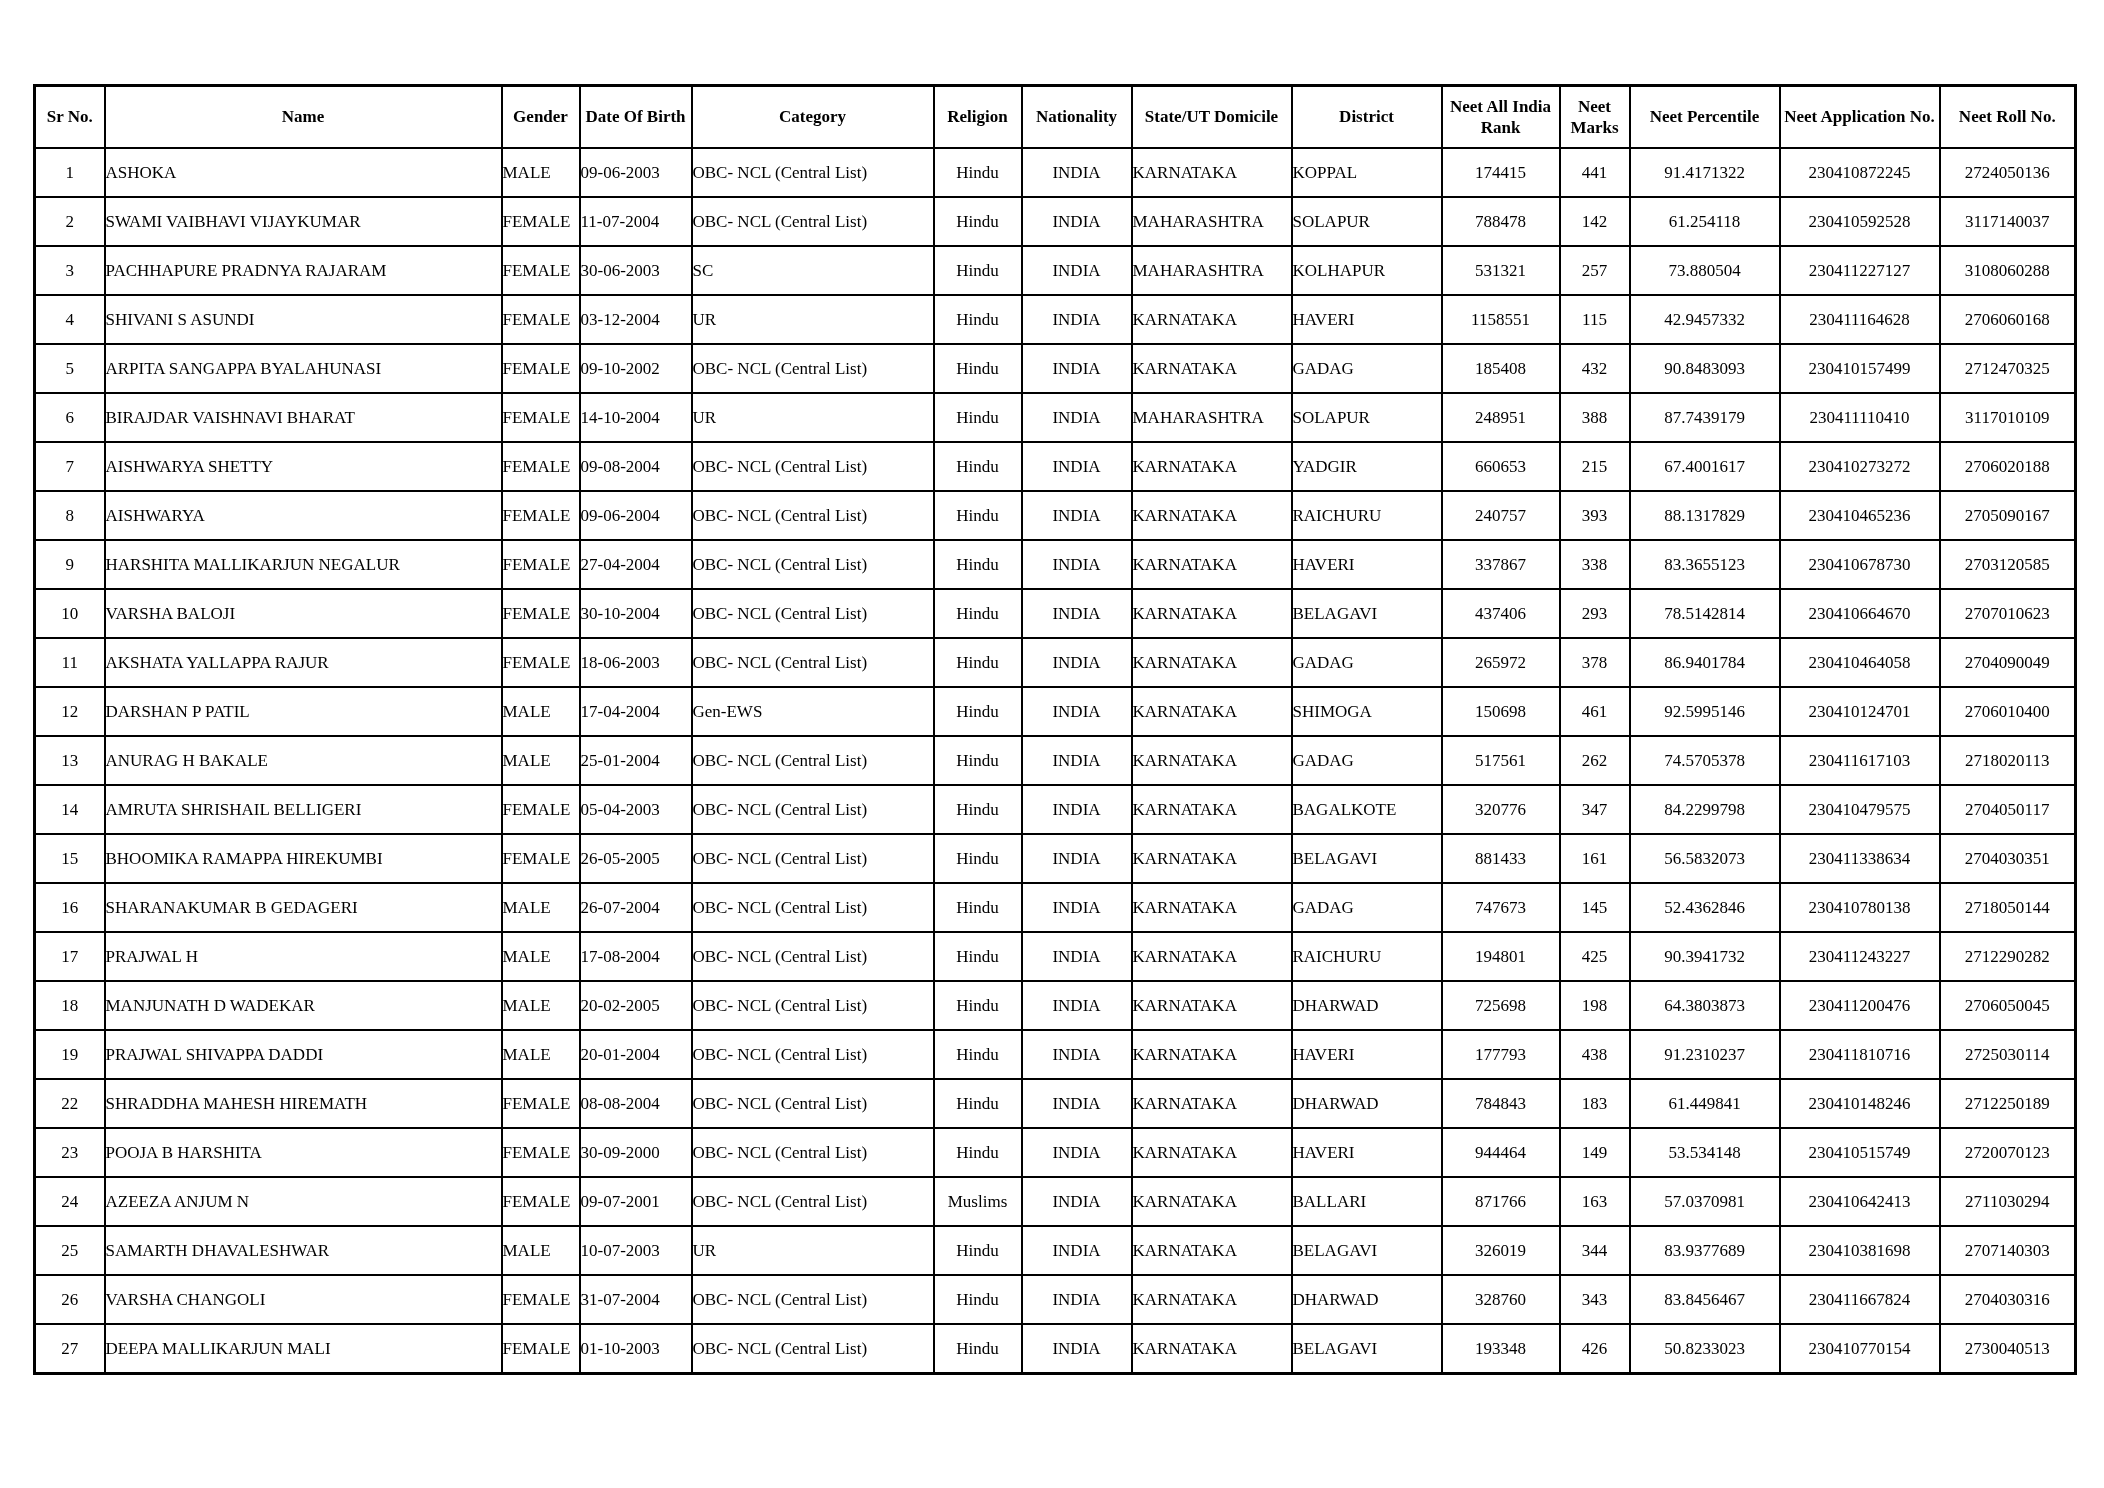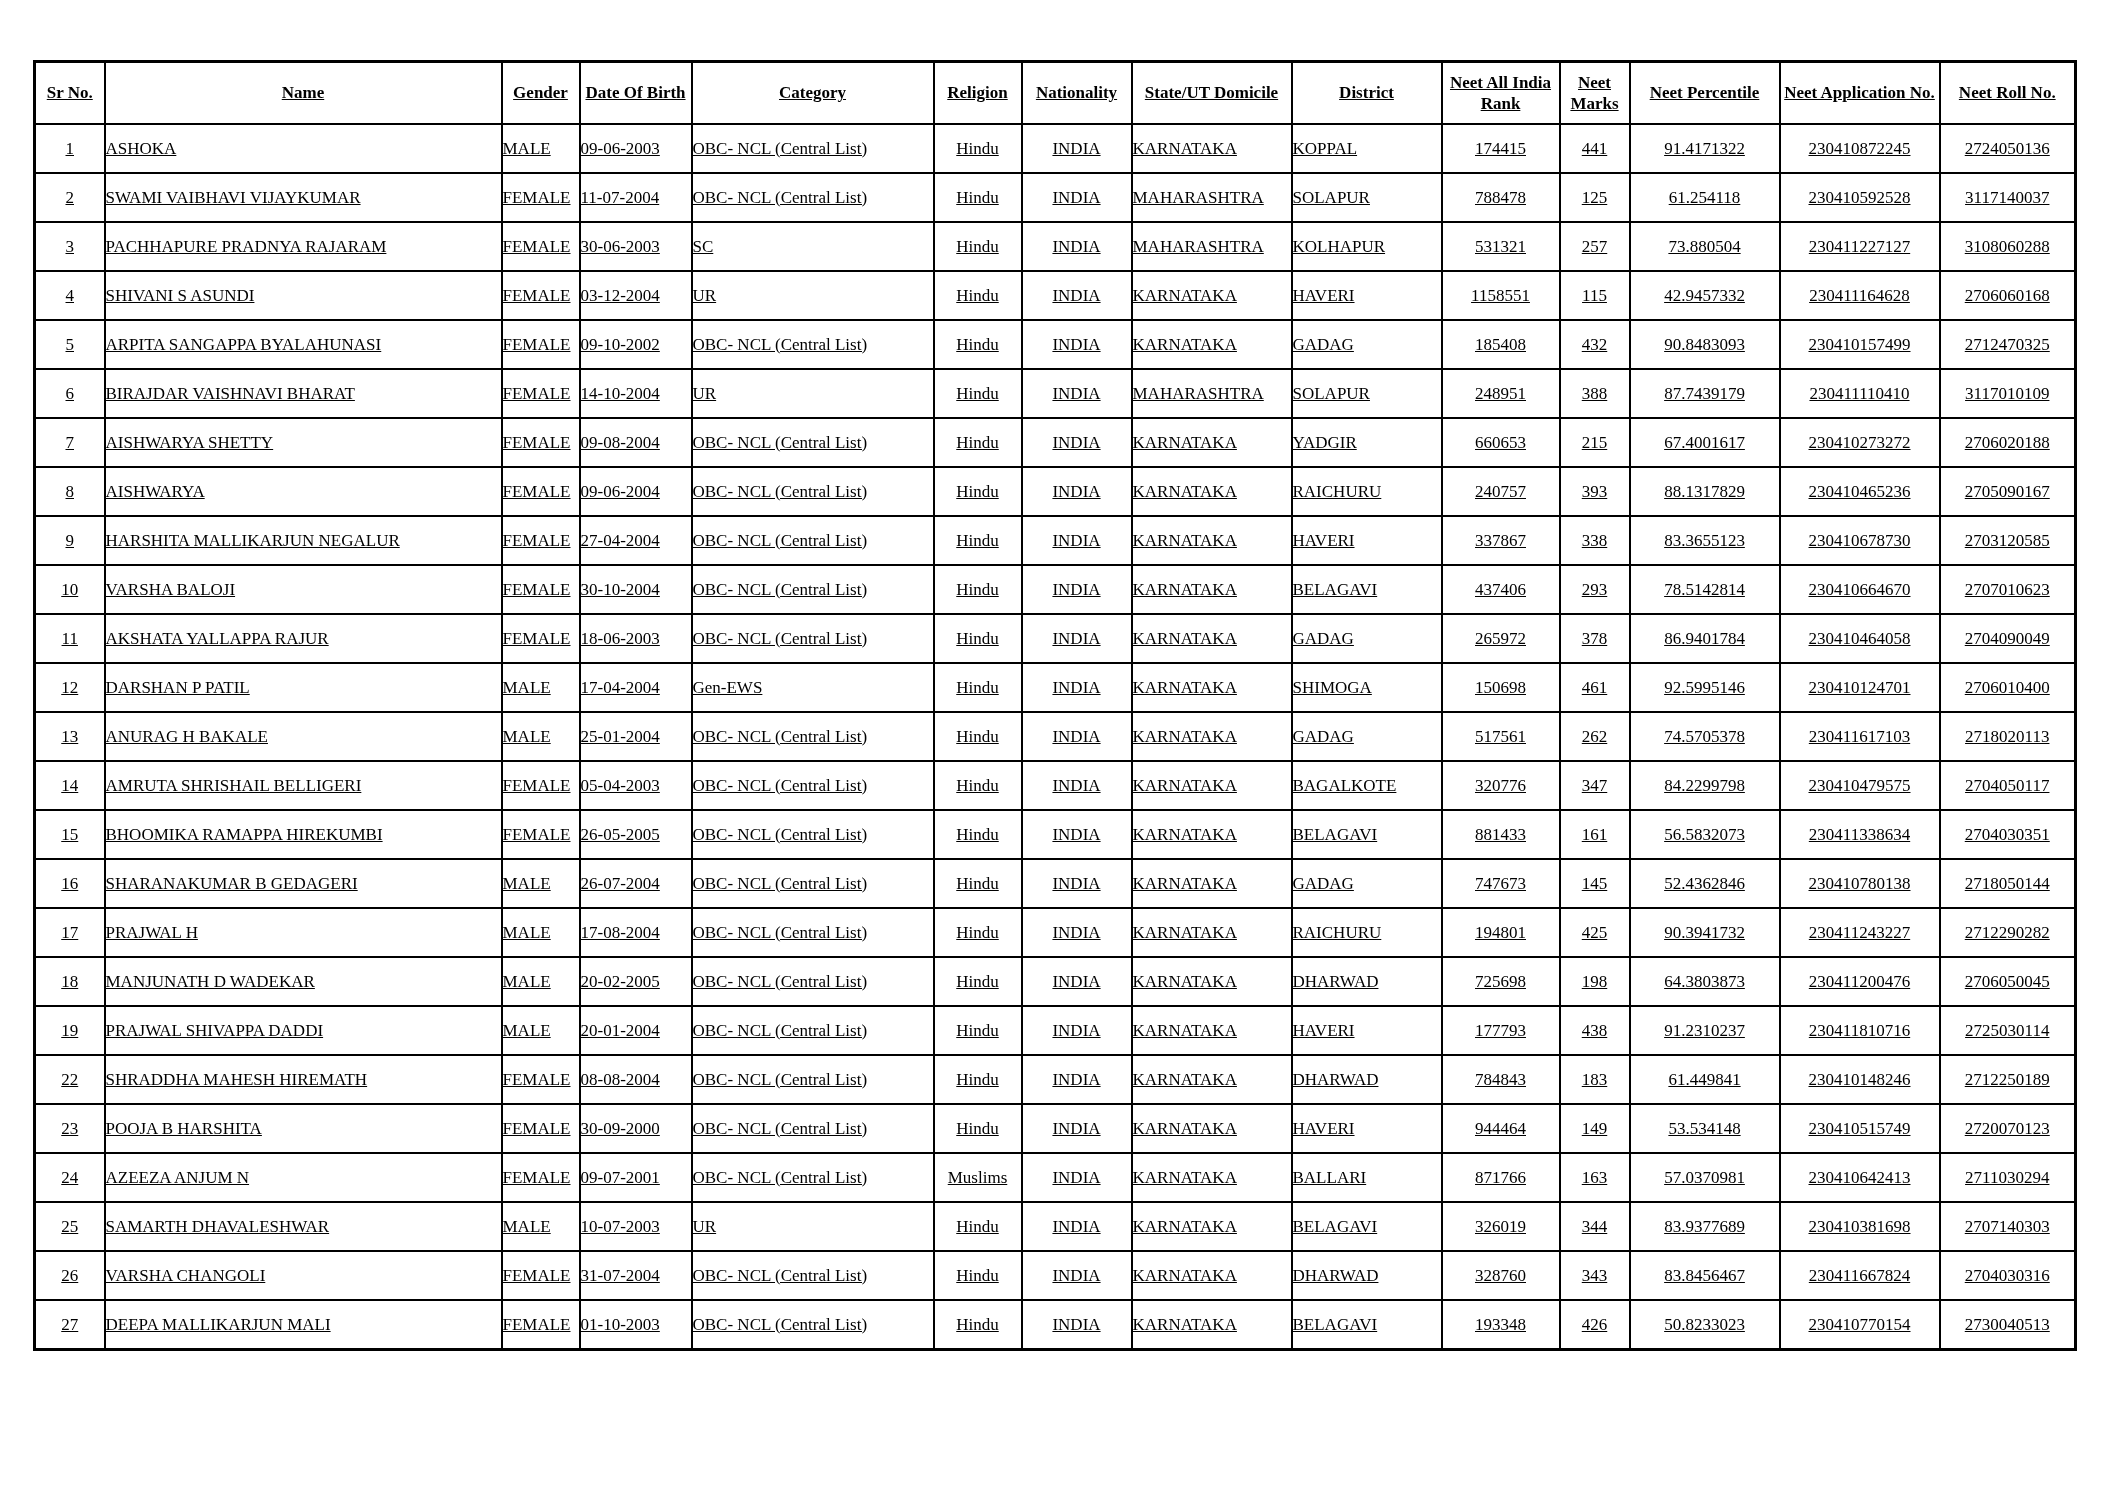--- a/index.html
+++ b/index.html
@@ -6,22 +6,21 @@
     margin: 0;
     padding: 0;
     background: #ffffff;
     width: 2104px;
     height: 1488px;
     font-family: "Liberation Serif", "DejaVu Serif", serif;
   }
   #sheet {
     position: absolute;
     left: 33px;
-    top: 60px;
-    text-decoration: underline;
+    top: 84px;
   }
   table.neet {
     border-collapse: collapse;
     table-layout: fixed;
     border: 3px solid #000;
   }
   table.neet th, table.neet td {
     border: 2px solid #000;
     font-size: 17px;
     color: #000;
@@ -119,21 +118,21 @@
           <td class="ac">2</td>
           <td class="al">SWAMI VAIBHAVI VIJAYKUMAR</td>
           <td class="al">FEMALE</td>
           <td class="al">11-07-2004</td>
           <td class="al">OBC- NCL (Central List)</td>
           <td class="ac">Hindu</td>
           <td class="ac">INDIA</td>
           <td class="al">MAHARASHTRA</td>
           <td class="al">SOLAPUR</td>
           <td class="ac">788478</td>
-          <td class="ac">125</td>
+          <td class="ac">142</td>
           <td class="ac">61.254118</td>
           <td class="ac">230410592528</td>
           <td class="ac">3117140037</td>
         </tr>
         <tr>
           <td class="ac">3</td>
           <td class="al">PACHHAPURE PRADNYA RAJARAM</td>
           <td class="al">FEMALE</td>
           <td class="al">30-06-2003</td>
           <td class="al">SC</td>

